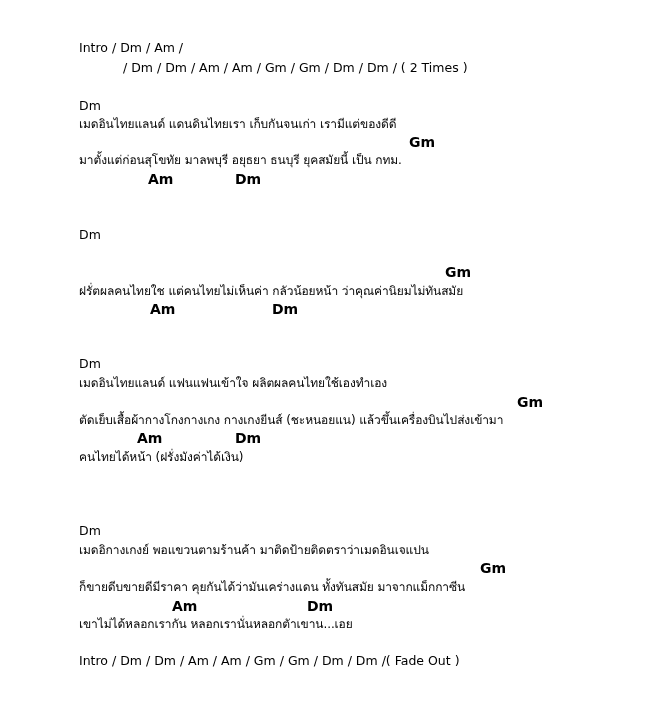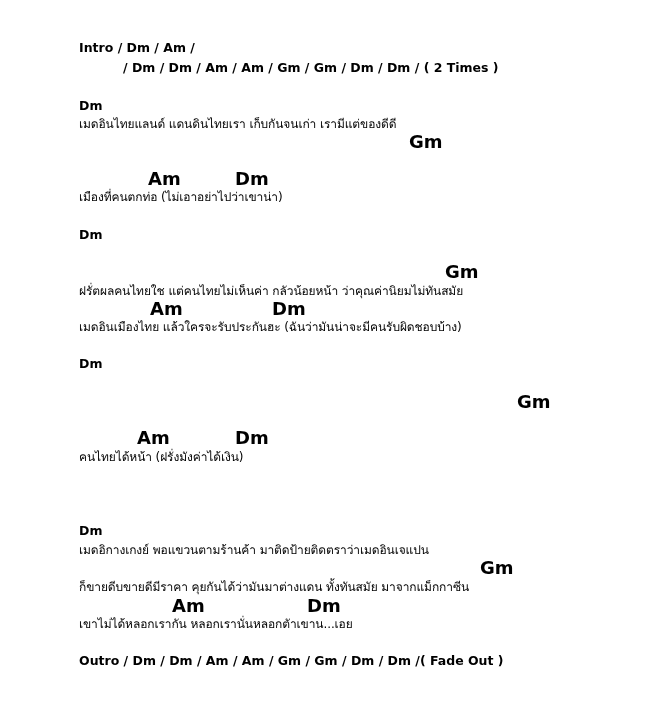--- a/index.html
+++ b/index.html
@@ -8,75 +8,76 @@
     font-family: "DejaVu Sans", "Liberation Sans", sans-serif;
     color: #000000;
   }
   .doc { position: absolute; left: 0; top: 0; width: 670px; height: 716px; }
   .line {
     position: absolute; left: 79px; white-space: nowrap;
     font-size: 12.5px; line-height: 18px;
   }
   .chordline {
     position: absolute; left: 0; white-space: nowrap;
-    font-size: 18px; line-height: 18px; font-weight: bold;
+    font-size: 14px; line-height: 18px; font-weight: bold;
     width: 622px; height: 18px;
   }
   .chordline span { position: absolute; top: 0; }
-  .bold { font-weight: bold; }
+  .bold { font-weight: normal; }
   .lyric { font-size: 12px; letter-spacing: -0.1px; }
 </style>
 </head>
 <body>
 
 <div class="doc">
 
   <div class="line bold" style="top:39px;">Intro  / Dm / Am /</div>
   <div class="line bold" style="top:59px; left:123px;text-align:center;">/ Dm / Dm / Am / Am / Gm / Gm / Dm / Dm / ( 2 Times )</div>
 
   <div class="line bold" style="top:97px;">Dm</div>
   <div class="line lyric" style="top:115px;">เมดอินไทยแลนด์ แดนดินไทยเรา เก็บกันจนเก่า เรามีแต่ของดีดี</div>
   <div class="chordline" style="top:133px;">
     <span style="left:409px;">Gm</span>
   </div>
+  <div class="line lyric" style="top:151px;">มาตั้งแต่ก่อนสุโขทัย มาลพบุรี อยุธยา ธนบุรี ยุคสมัยนี้ เป็น กทม.</div>
   <div class="chordline" style="top:170px;">
     <span style="left:148px;">Am</span>
     <span style="left:235px;">Dm</span>
   </div>
-  <div class="line lyric" style="top:188px;">เมืองที่คนตกท่อ (ไม่เอาอย่าไปว่าเขาน่า)</div>
 
   <div class="line bold" style="top:226px;">Dm</div>
   <div class="chordline" style="top:263px;">
     <span style="left:445px;">Gm</span>
   </div>
   <div class="line lyric" style="top:282px;">ฝรั่ตผลคนไทยใช แต่คนไทยไม่เห็นค่า   กลัวน้อยหน้า ว่าคุณค่านิยมไม่ทันสมัย</div>
   <div class="chordline" style="top:300px;">
     <span style="left:150px;">Am</span>
     <span style="left:272px;">Dm</span>
   </div>
-  <div class="line lyric" style="top:318px;">เมดอินเมืองไทย แล้วใครจะรับประกันฮะ (ฉันว่ามันน่าจะมีคนรับผิดชอบบ้าง)</div>
 
   <div class="line bold" style="top:355px;">Dm</div>
+  <div class="line lyric" style="top:374px;">เมดอินไทยแลนด์ แฟนแฟนเข้าใจ   ผลิตผลคนไทยใช้เองทำเอง</div>
   <div class="chordline" style="top:393px;">
     <span style="left:517px;">Gm</span>
   </div>
+  <div class="line lyric" style="top:411px;">ตัดเย็บเสื้อผ้ากางโกงกางเกง   กางเกงยีนส์ (ชะหนอยแน) แล้วขึ้นเครื่องบินไปส่งเข้ามา</div>
   <div class="chordline" style="top:429px;">
     <span style="left:137px;">Am</span>
     <span style="left:235px;">Dm</span>
   </div>
   <div class="line lyric" style="top:448px;">คนไทยได้หน้า (ฝรั่งมังค่าได้เงิน)</div>
 
 
   <div class="line bold" style="top:522px;">Dm</div>
   <div class="line lyric" style="top:541px;">เมดอิกางเกงย์ พอแขวนตามร้านค้า   มาติดป้ายติดตราว่าเมดอินเจแปน</div>
   <div class="chordline" style="top:559px;">
     <span style="left:480px;">Gm</span>
   </div>
-  <div class="line lyric" style="top:578px;">ก็ขายดีบขายดีมีราคา คุยกันได้ว่ามันมาต่างแดน ทั้งทันสมัย มาจากแม็กกาซีน</div>
+  <div class="line lyric" style="top:578px;">ก็ขายดีบขายดีมีราคา คุยกันได้ว่ามันเคร่างแดน ทั้งทันสมัย มาจากแม็กกาซีน</div>
   <div class="chordline" style="top:597px;">
     <span style="left:172px;">Am</span>
     <span style="left:307px;">Dm</span>
   </div>
   <div class="line lyric" style="top:615px;">เขาไม่ได้หลอกเรากัน   หลอกเรานั่นหลอกตัาเขาน...เอย</div>
 
-  <div class="line bold" style="top:652px;">Outro  / Dm / Dm / Am / Am / Gm / Gm / Dm / Dm /( Fade Out )</div>
+  <div class="line bold" style="top:652px;">Intro  / Dm / Dm / Am / Am / Gm / Gm / Dm / Dm /( Fade Out )</div>
 
 </div>
 
 </body></html>

